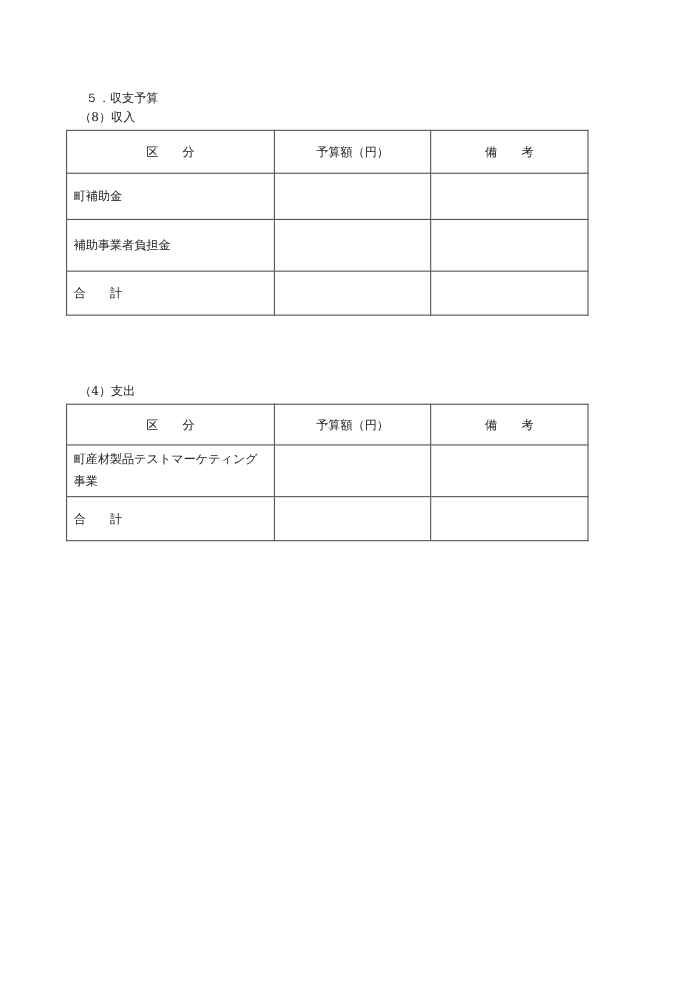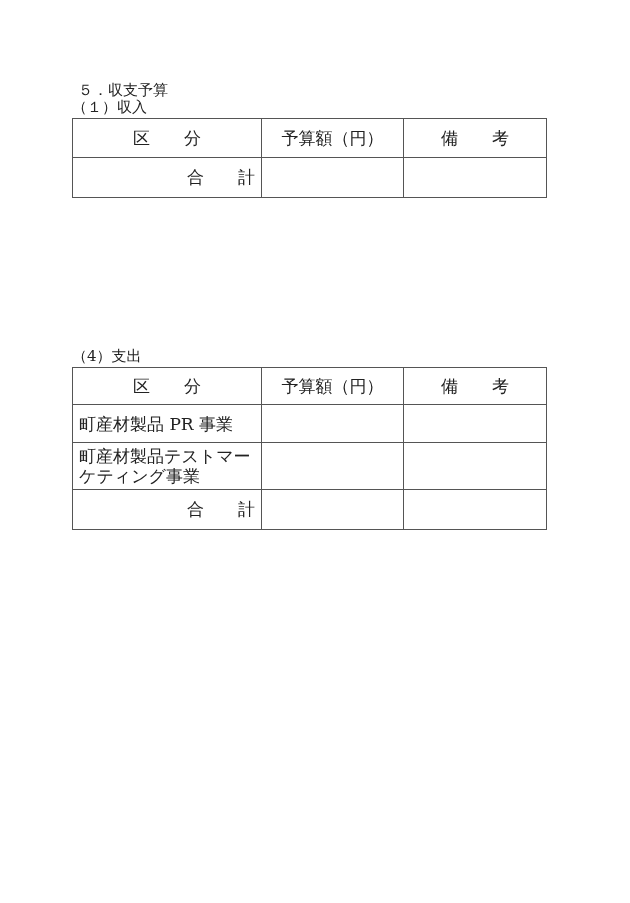--- a/index.html
+++ b/index.html
@@ -1,40 +1,50 @@
 <!DOCTYPE html>
 <html><head>
 <meta charset="utf-8">
 <style>
   html, body { margin:0; padding:0; background:#ffffff; }
   body { width:630px; height:903px; position:relative; font-family:"DejaVu Serif","Liberation Serif",serif; color:#222; overflow:hidden; }
-  .heading { position:absolute; font-size:15px; line-height:14px; white-space:nowrap; }
-  table.budget { position:absolute; left:72px; width:474px; border-collapse:collapse; table-layout:fixed; font-size:17px; }
+  .heading { position:absolute; font-size:11px; line-height:14px; white-space:nowrap; }
+  table.budget { position:absolute; left:60px; width:474px; border-collapse:collapse; table-layout:fixed; font-size:11px; }
   table.budget td, table.budget th { border:1px solid #555; padding:0 6px; font-weight:normal; vertical-align:middle; }
   th { text-align:center; letter-spacing:0; }
   td.label { text-align:left; line-height:20px; }
-  td.center { text-align:right; }
+  td.center { text-align:left; }
 </style>
 </head>
 <body>
 
 <div class="heading" style="left:78px;top:83px;">５．収支予算</div>
-<div class="heading" style="left:72px;top:100px;">（１）収入</div>
+<div class="heading" style="left:72px;top:100px;">（8）収入</div>
 
 <table class="budget" style="top:118px;">
   <colgroup>
       <col style="width:189px">
       <col style="width:142px">
       <col style="width:143px">
     </colgroup>
   <tbody>
       <tr style="height:39px">
     <th>区　　分</th>
     <th>予算額（円）</th>
     <th>備　　考</th>
+  </tr>
+  <tr style="height:42px">
+    <td class="label">町補助金</td>
+    <td></td>
+    <td></td>
+  </tr>
+  <tr style="height:47px">
+    <td class="label">補助事業者負担金</td>
+    <td></td>
+    <td></td>
   </tr>
   <tr style="height:40px">
     <td class="center">合　　計</td>
     <td></td>
     <td></td>
   </tr>
 </tbody>
   </table>
 
 <div class="heading" style="left:72px;top:349px;">（4）支出</div>
@@ -44,25 +54,20 @@
       <col style="width:189px">
       <col style="width:142px">
       <col style="width:143px">
     </colgroup>
   <tbody>
       <tr style="height:37px">
     <th>区　　分</th>
     <th>予算額（円）</th>
     <th>備　　考</th>
   </tr>
-  <tr style="height:38px">
-    <td class="label">町産材製品 PR 事業</td>
-    <td></td>
-    <td></td>
-  </tr>
   <tr style="height:47px">
     <td class="label">町産材製品テストマーケティング事業</td>
     <td></td>
     <td></td>
   </tr>
   <tr style="height:40px">
     <td class="center">合　　計</td>
     <td></td>
     <td></td>
   </tr>

